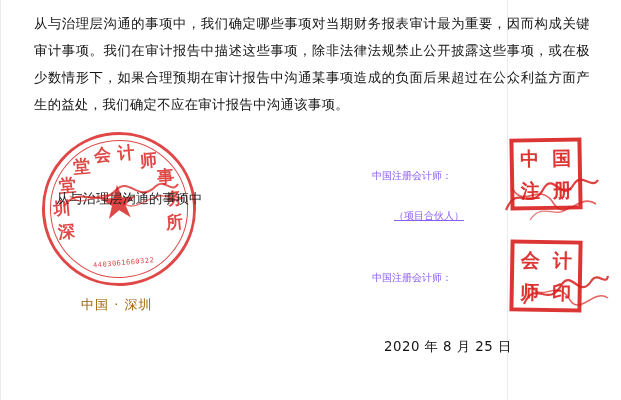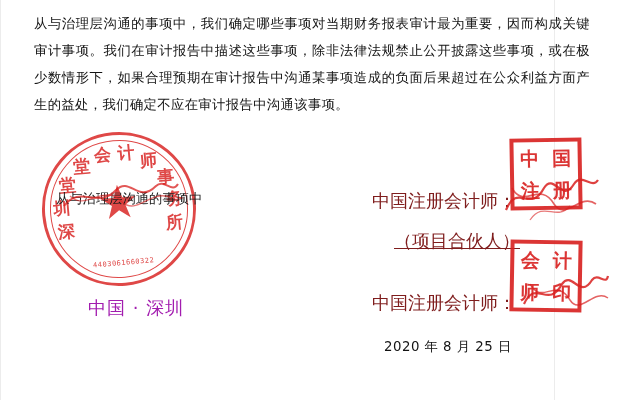--- a/index.html
+++ b/index.html
@@ -10,21 +10,21 @@
     width: 621px;
     height: 400px;
     background: #ffffff;
     font-family: "DejaVu Sans", "Liberation Sans", sans-serif;
     color: #111111;
     overflow: hidden;
     position: relative;
   }
   #page {
     position: relative;
-    width: 555px;
+    width: 508px;
     height: 400px;
     box-sizing: border-box;
   }
 
   
   .para {
     position: absolute;
     left: 34px;
     top: 10px;
     width: 556px;
@@ -33,24 +33,24 @@
     text-align: justify;
     text-justify: inter-ideograph;
     letter-spacing: 0.4px;
     color: #131313;
   }
 
   
   .sig-col {
     position: absolute;
     left: 372px;
-    top: 191px;
+    top: 166px;
     width: 180px;
-    font-size: 18px;
-    color: #7f1d1d;
+    font-size: 10px;
+    color: #8b5cf6;
     line-height: 20px;
   }
   .sig-line {
     white-space: nowrap;
   }
   .sig-partner {
     margin-top: 20px;
     padding-left: 22px;
     white-space: nowrap;
     text-decoration: underline;
@@ -76,26 +76,26 @@
     position: absolute;
     left: 56px;
     top: 190px;
     font-size: 13.3px;
     color: #1b1b1b;
     white-space: nowrap;
     z-index: 3;
   }
   .location {
     position: absolute;
-    left: 88px;
+    left: 81px;
     top: 296px;
-    font-size: 18px;
+    font-size: 13px;
     letter-spacing: 1px;
     white-space: nowrap;
-    color: #a21caf;
+    color: #a16207;
   }
 
   
   .seal-round {
     position: absolute;
     left: 42px;
     top: 132px;
     width: 148px;
     height: 148px;
     border-radius: 50%;

